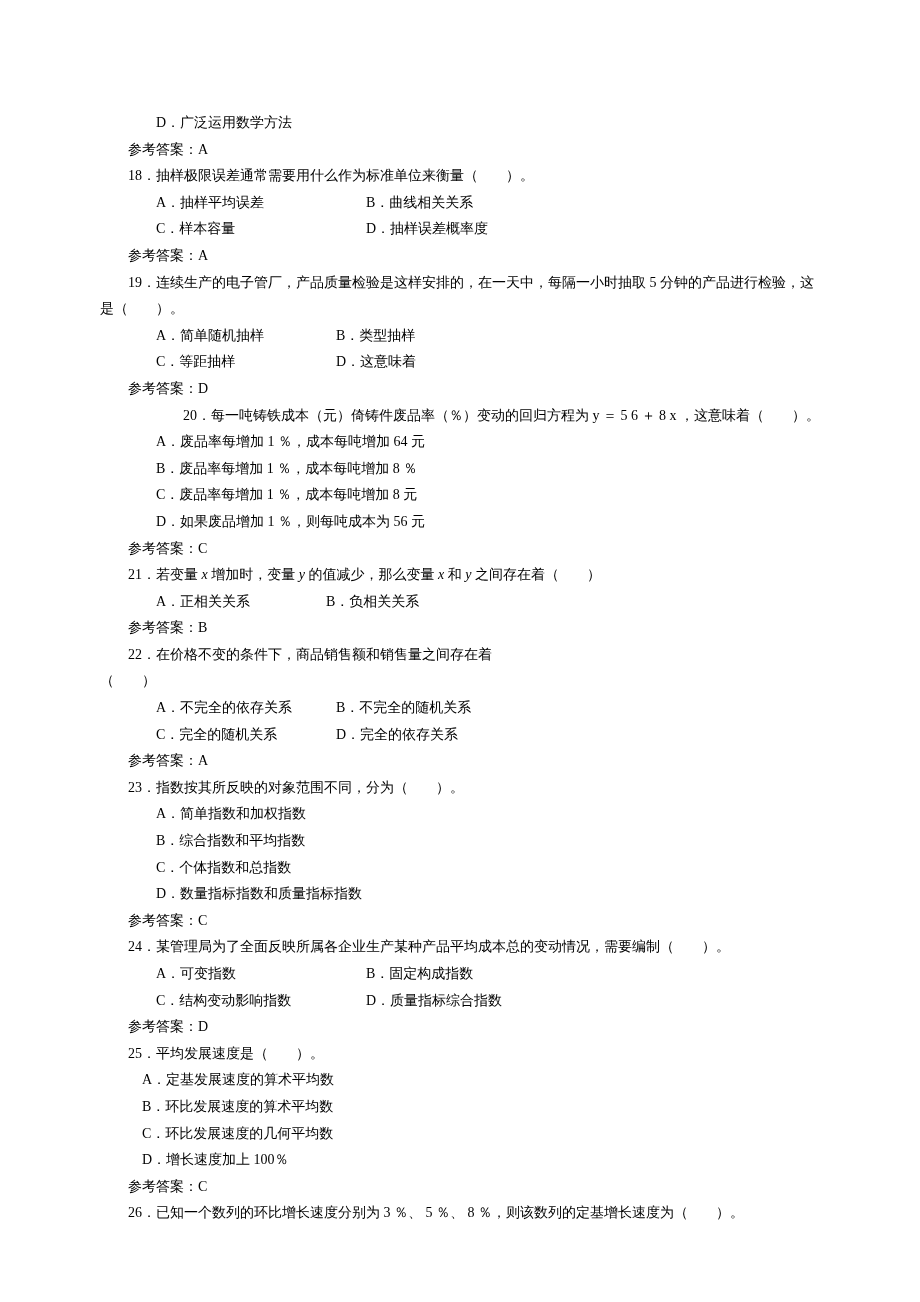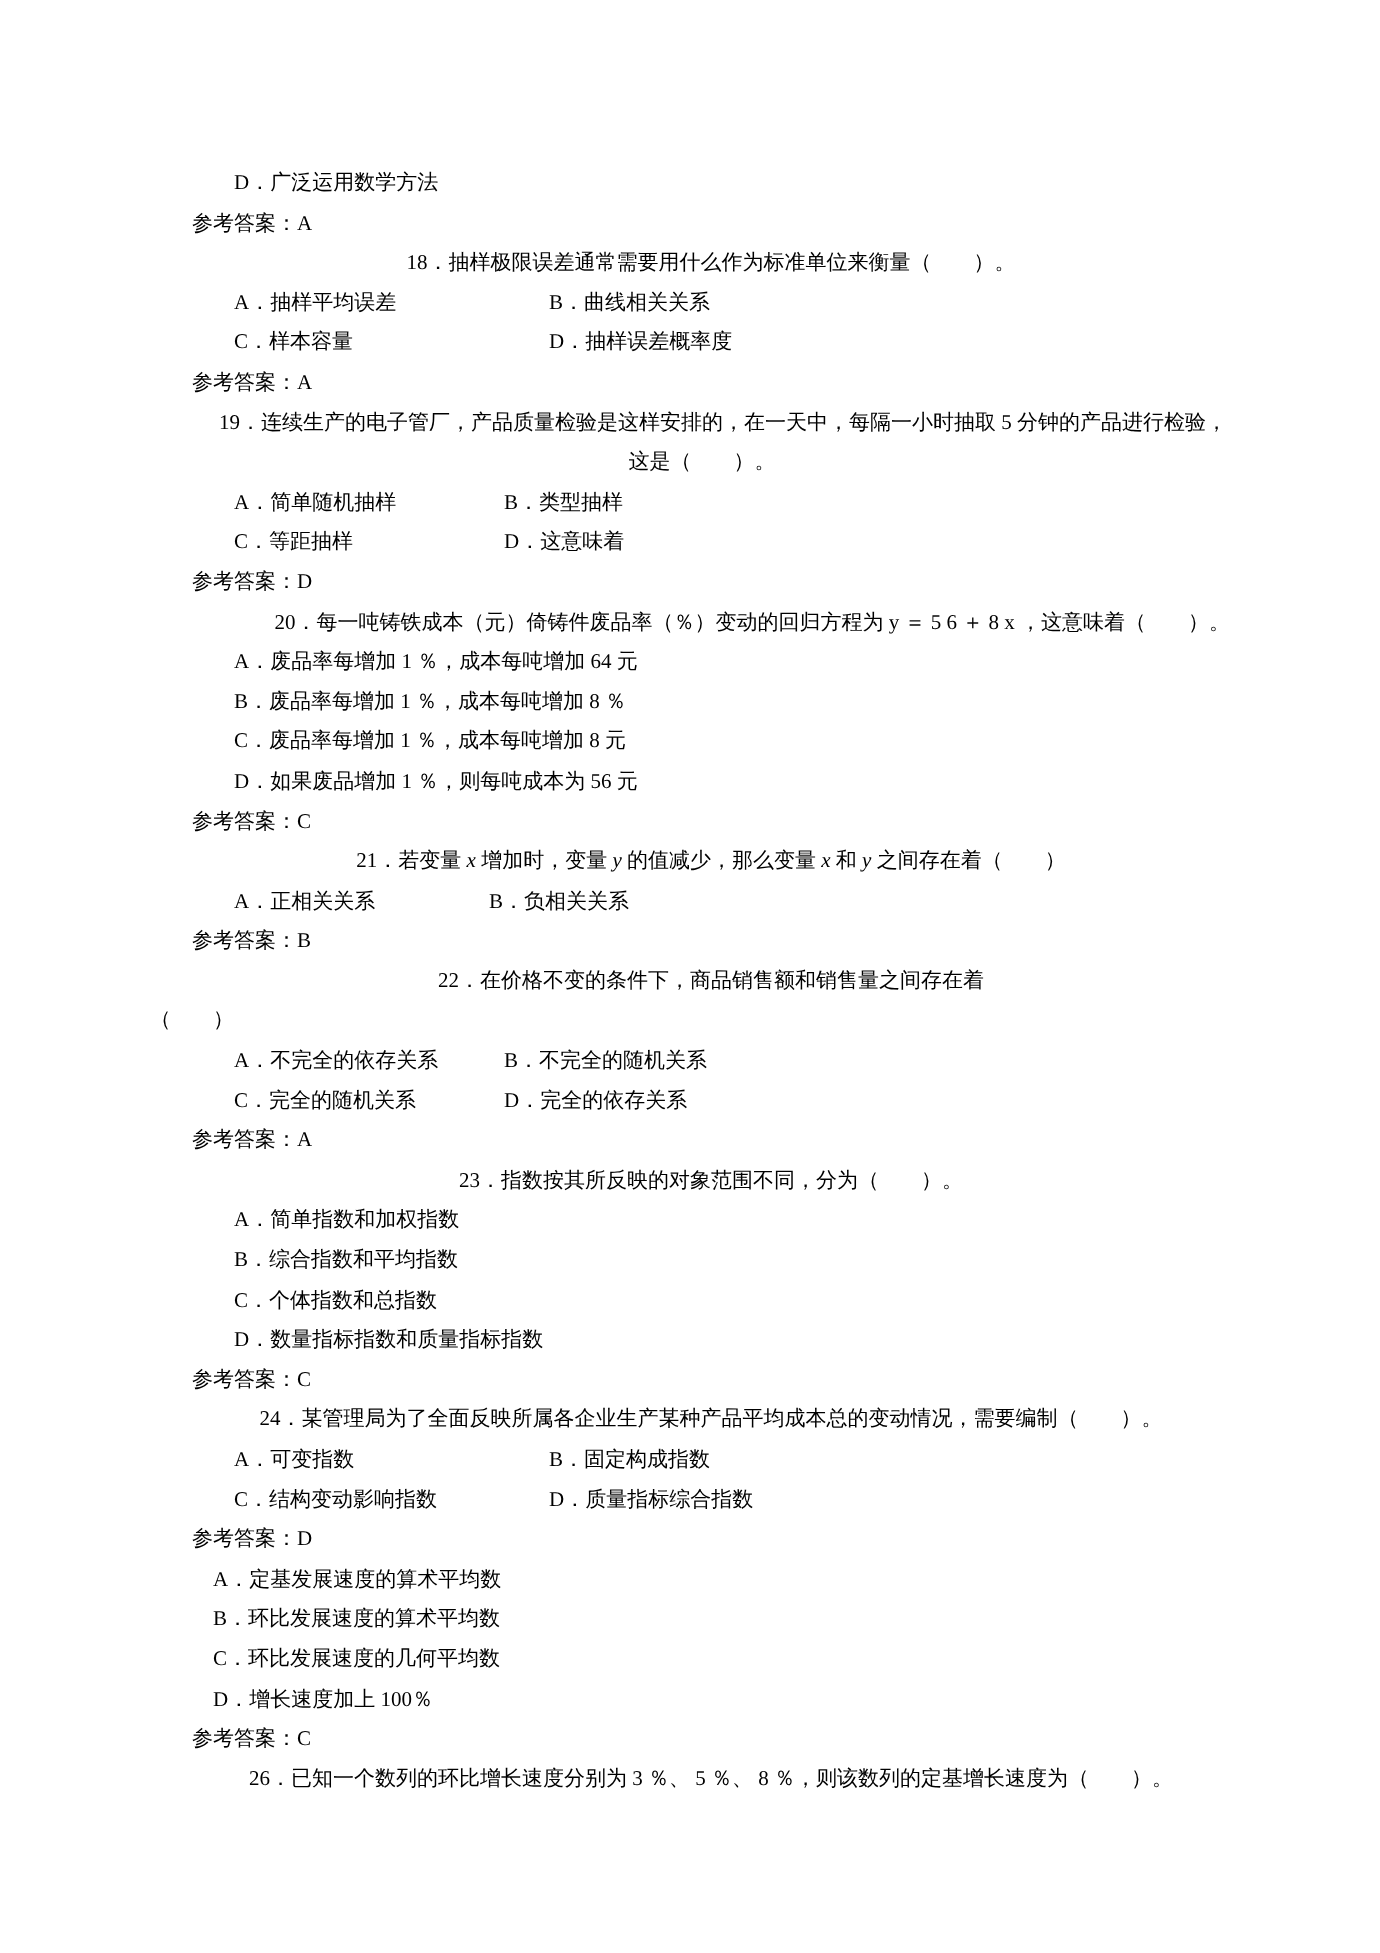--- a/index.html
+++ b/index.html
@@ -11,21 +11,21 @@
     color: #000;
     line-height: 1.9;
   }
   .page {
     width: 920px;
     min-height: 1302px;
     padding: 110px 100px 60px 100px;
     box-sizing: border-box;
   }
   .indent-2 { padding-left: 4em; }
-  .q-line { padding-left: 2em; text-indent: 0; text-align: center; }
+  .q-line { padding-left: 2em; text-indent: 0; }
   .ans-line { padding-left: 2em; }
   .opt-row { padding-left: 4em; display: flex; }
   .opt-a { width: 210px; }
   .opt-b { }
   .italic { font-style: italic; }
 </style>
 </head>
 <body>
 
 <div class="page">
@@ -37,21 +37,21 @@
   <div class="opt-row">
     <span class="opt-a">A．抽样平均误差</span>
     <span class="opt-b">B．曲线相关关系</span>
   </div>
   <div class="opt-row">
     <span class="opt-a">C．样本容量</span>
     <span class="opt-b">D．抽样误差概率度</span>
   </div>
   <div class="ans-line">参考答案：A</div>
 
-  <div class="q-line" style="text-indent: 2em; margin-left: 16px; padding-left: 0px;">19．连续生产的电子管厂，产品质量检验是这样安排的，在一天中，每隔一小时抽取 5 分钟的产品进行检验，这是（　　）。</div>
+  <div class="q-line" style="text-indent: 2em; margin-left: 0px; padding-left: 0px;">19．连续生产的电子管厂，产品质量检验是这样安排的，在一天中，每隔一小时抽取 5 分钟的产品进行检验，这是（　　）。</div>
   <style></style>
 
   <div class="opt-row">
     <span class="opt-a" style="width:180px">A．简单随机抽样</span>
     <span class="opt-b">B．类型抽样</span>
   </div>
   <div class="opt-row">
     <span class="opt-a" style="width:180px">C．等距抽样</span>
     <span class="opt-b">D．这意味着</span>
   </div>
@@ -97,20 +97,21 @@
   <div class="opt-row">
     <span class="opt-a" style="width:210px">A．可变指数</span>
     <span class="opt-b">B．固定构成指数</span>
   </div>
   <div class="opt-row">
     <span class="opt-a" style="width:210px">C．结构变动影响指数</span>
     <span class="opt-b">D．质量指标综合指数</span>
   </div>
   <div class="ans-line">参考答案：D</div>
 
+  <div class="q-line">25．平均发展速度是（　　）。</div>
   <div class="indent-2" style="padding-left:3em">A．定基发展速度的算术平均数</div>
   <div class="indent-2" style="padding-left:3em">B．环比发展速度的算术平均数</div>
   <div class="indent-2" style="padding-left:3em">C．环比发展速度的几何平均数</div>
   <div class="indent-2" style="padding-left:3em">D．增长速度加上 100％</div>
   <div class="ans-line">参考答案：C</div>
 
   <div class="q-line">26．已知一个数列的环比增长速度分别为 3 ％、 5 ％、 8 ％，则该数列的定基增长速度为（　　）。</div>
 
 </div>
 

